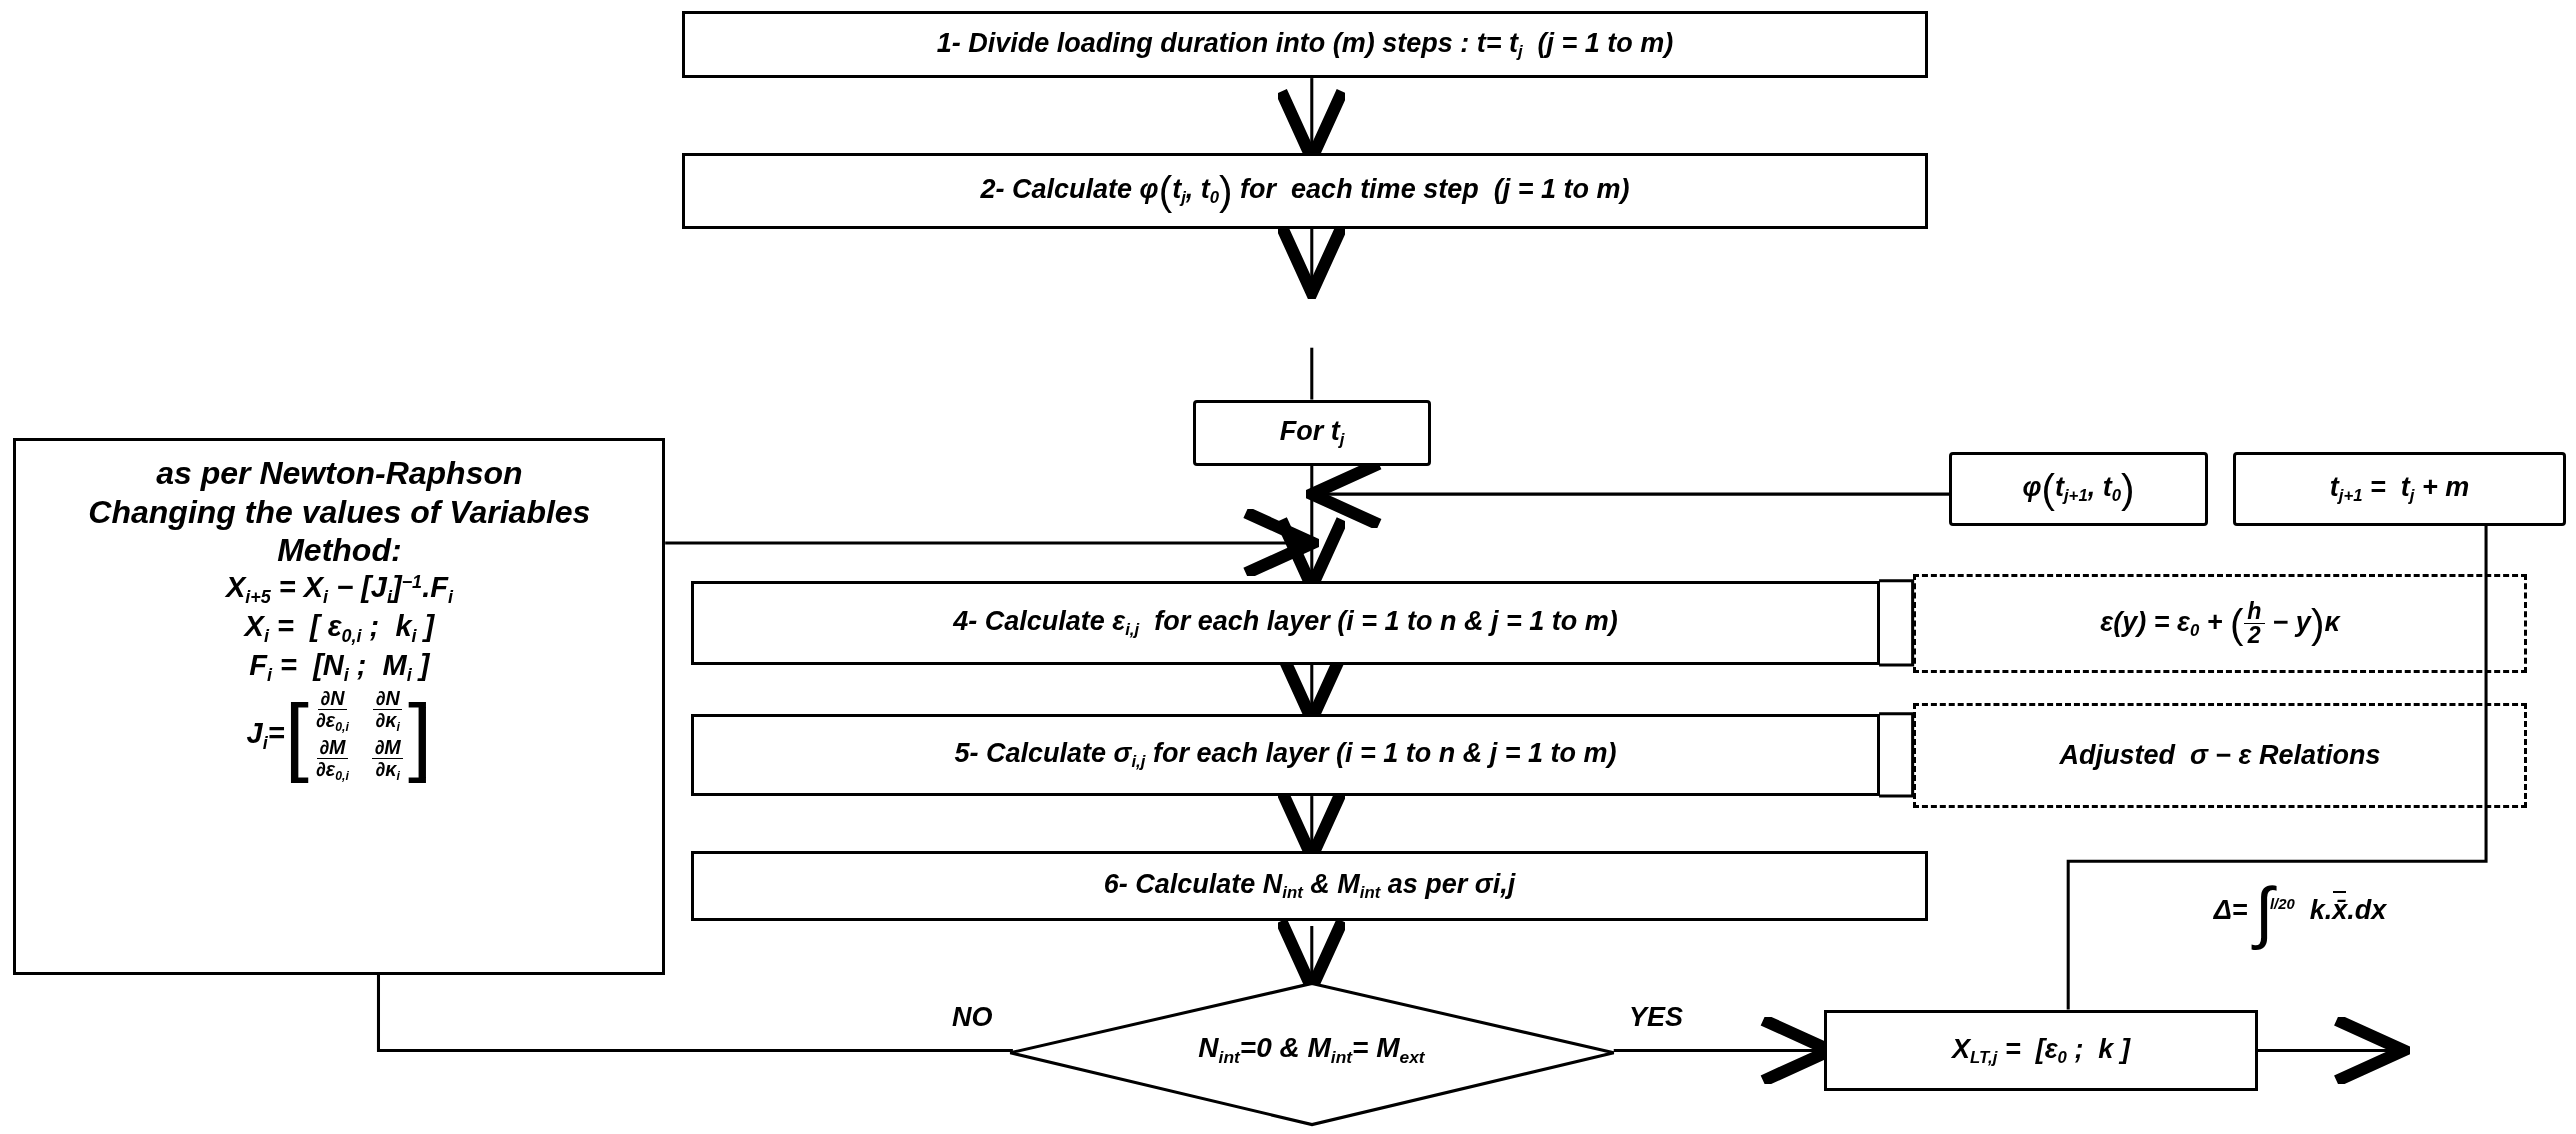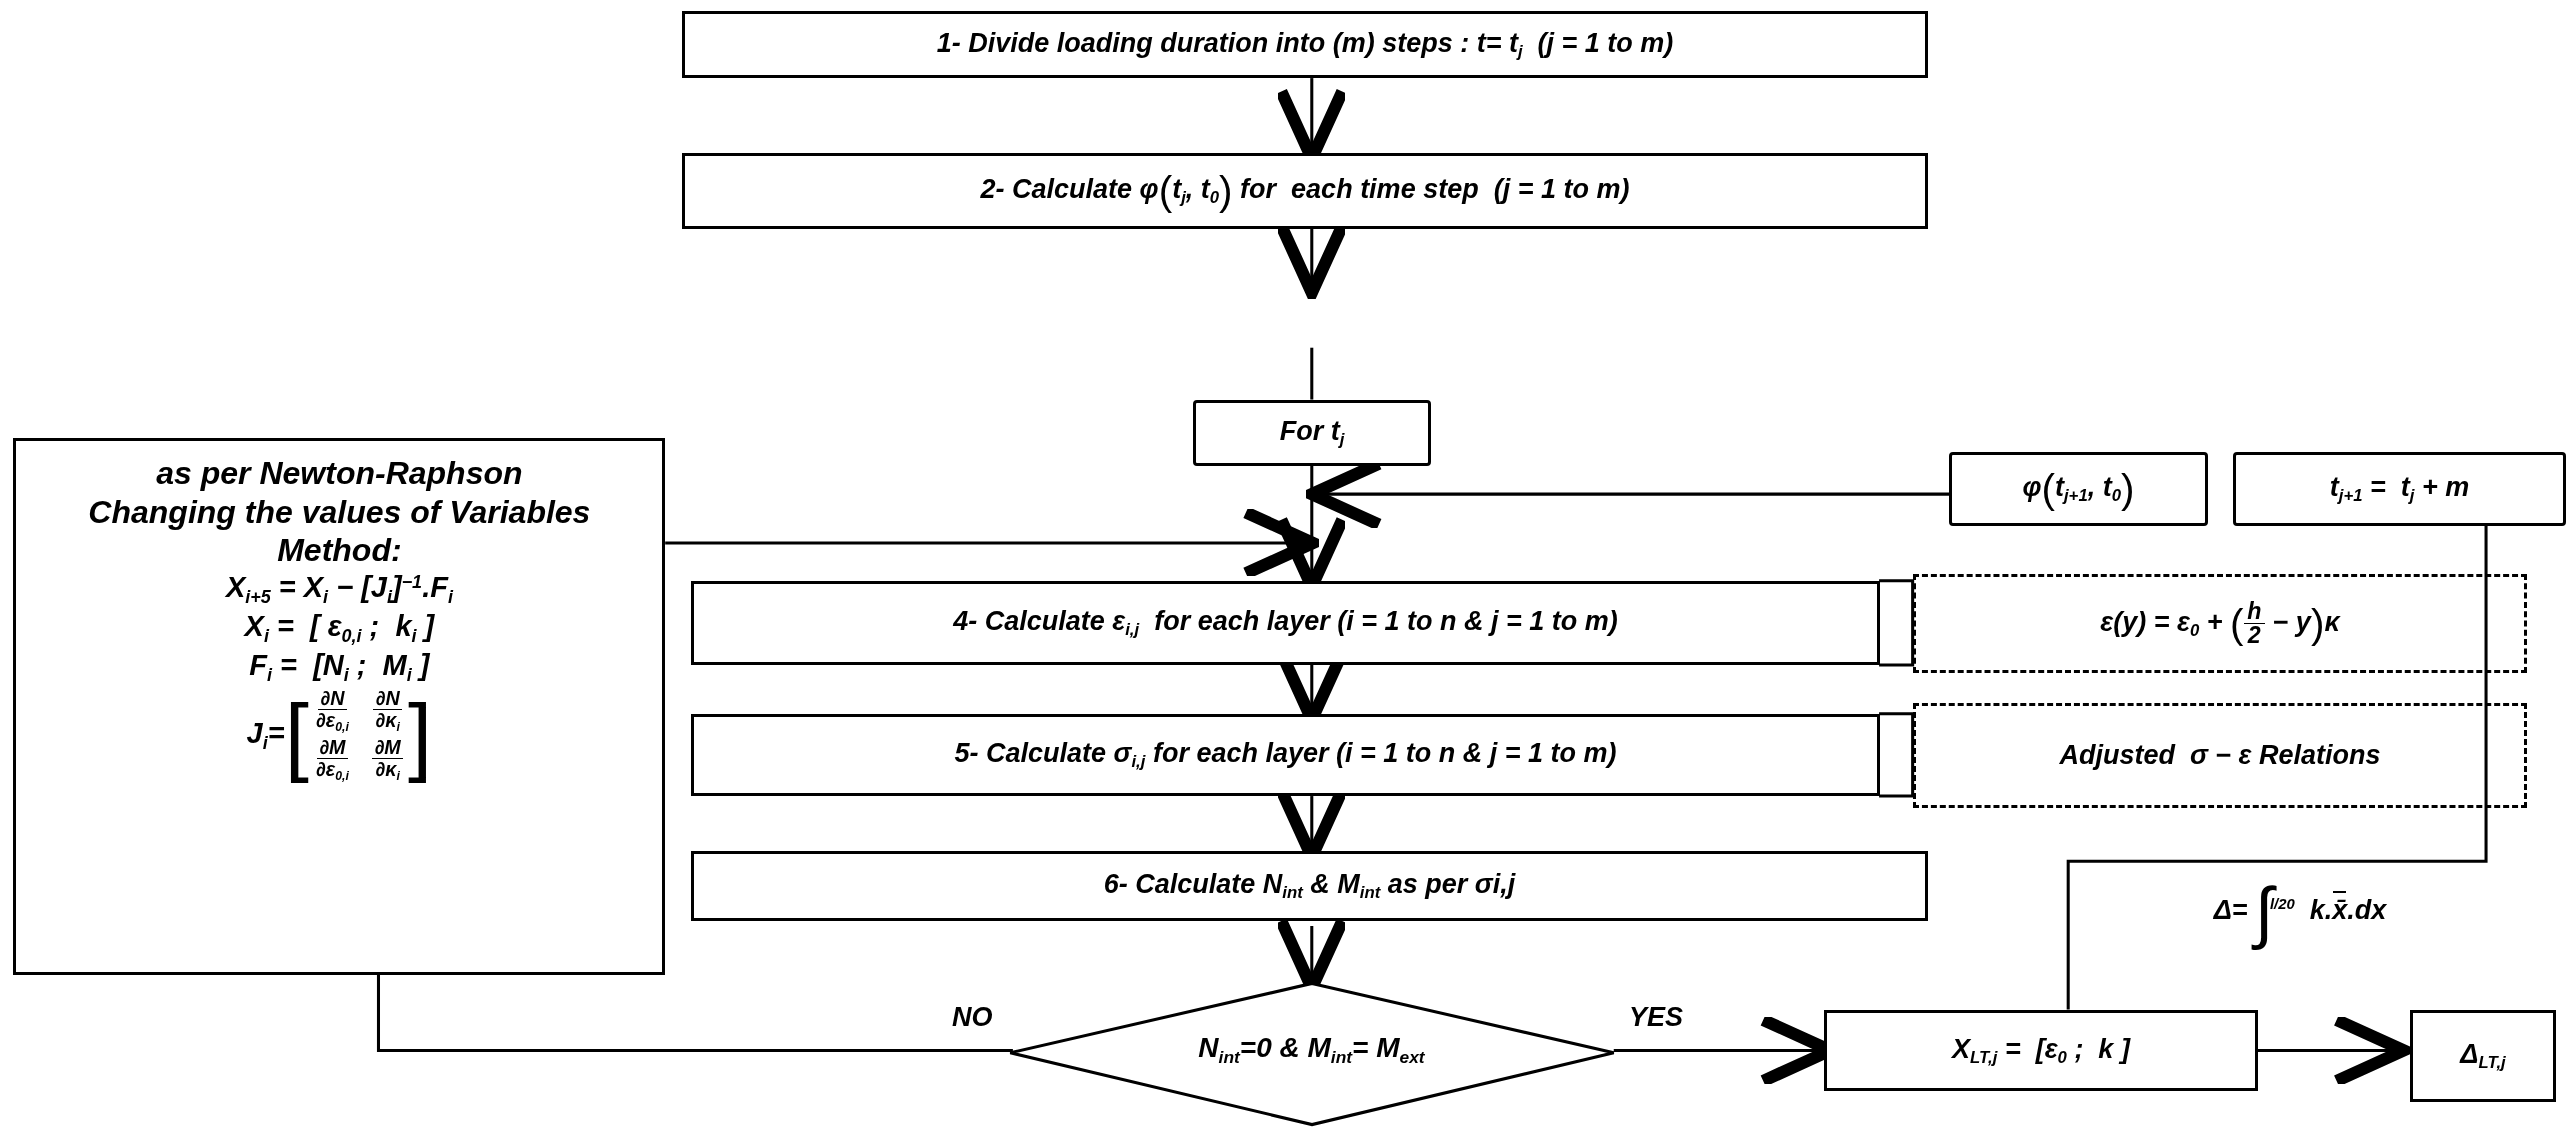--- a/index.html
+++ b/index.html
@@ -136,23 +136,20 @@
   <div class="lbl f46" style="left:1092px;top:1032px;width:439px;text-align:center;">
     N<sub>int</sub>=0 &amp; M<sub>int</sub>= M<sub>ext</sub>
   </div>
   <div class="lbl f48" style="left:952px;top:1002px;">NO</div>
   <div class="lbl f48" style="left:1629px;top:1002px;">YES</div>
 
   <div class="node f48" style="left:1824px;top:1010px;width:434px;height:81px;">
     <span>X<sub>LT,j</sub> = &nbsp;[ε<sub>0</sub> ; &nbsp;k ]</span>
   </div>
 
-  <div class="node f48" style="left:2410px;top:1010px;width:146px;height:92px;">
-    <span>Δ<sub>LT,j</sub></span>
-  </div>
 
   <div class="node plain f48" style="left:2111px;top:854px;width:378px;height:116px;">
     <span>
       Δ= <span class="intg">
           <span class="intsym">∫</span>
           <span class="lims">
             <span class="up">l/2</span>
             <span class="dn">0</span>
           </span>
         </span>&nbsp; k.<span class="ovl">x̄</span>.dx

